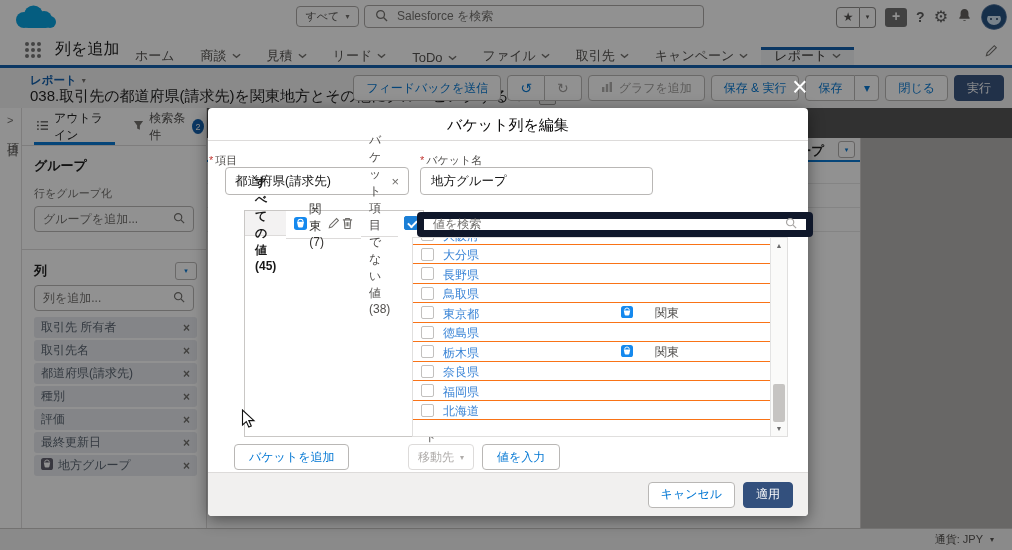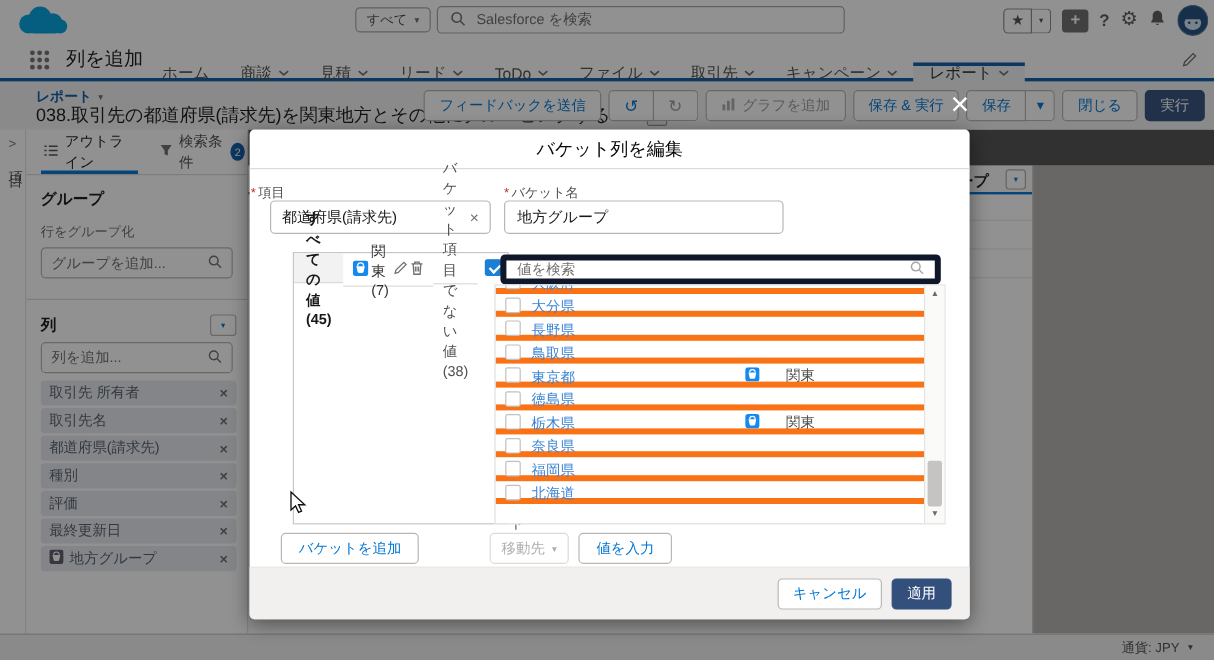--- a/index.html
+++ b/index.html
@@ -23,21 +23,21 @@
   .plus{width:22px;height:19px;background:#6e6e6e;border-radius:3px;color:#fff;font-size:14px;line-height:17px;text-align:center;font-weight:bold}
   .qm{font-size:14px;font-weight:bold;color:#5a5a5a}
   .gear{font-size:16px;color:#5a5a5a;line-height:1}
   .avatar{width:26px;height:26px;border-radius:50%;overflow:hidden}
 
   
   .tabbar{position:absolute;left:0;top:33px;width:1012px;height:35px;background:#fff;border-bottom:3px solid #0b5cab;z-index:1}
   .waffle{position:absolute;left:25px;top:9px;display:grid;grid-template-columns:repeat(3,4px);grid-template-rows:repeat(3,4px);gap:2px}
   .waffle i{background:#747474;border-radius:50%}
   .appname{position:absolute;left:55px;top:6px;font-size:16px;color:#181818}
-  .tabs{position:absolute;left:122px;top:12px;right:34px;height:32px;display:flex;align-items:center;overflow:hidden}
+  .tabs{position:absolute;left:122px;top:0;right:34px;height:32px;display:flex;align-items:flex-end;overflow:hidden}
   .tab{display:flex;align-items:center;gap:5px;padding:0 13px;font-size:13px;color:#514f4d;white-space:nowrap}
   .tab .chv{color:#706e6b}
   .tab.active{box-shadow:inset 0 3px 0 #0b5cab;background:#f3f4f6;color:#32302e}
   .edit-pencil{position:absolute;right:14px;top:10px}
 
   
   .rheader{position:absolute;left:0;top:68px;width:1012px;height:40px;background:#f3f2f2;z-index:1}
   .crumb{position:absolute;left:30px;top:5px;font-size:11.5px;font-weight:bold;color:#0b5cab;display:flex;gap:5px;align-items:center}
   .crumb .car{font-size:8px;color:#706e6b}
   .rtitle{position:absolute;left:30px;top:19px;font-size:15px;color:#181818;display:flex;align-items:center;gap:9px;white-space:nowrap}
@@ -110,25 +110,25 @@
   .bp-bucket .sp{flex:1}
   .bp-row{height:26px;border-bottom:1px solid #dddbda;display:flex;align-items:center;padding:0 8px;font-size:12px;color:#514f4d}
   .bp-space{flex:1}
   .bp-other{display:flex;gap:7px;align-items:flex-start;padding:4px 6px 6px;font-size:11px;line-height:1.4;color:#514f4d}
   .cb{width:14px;height:14px;flex:none;border:1px solid #b0adab;border-radius:2px;background:#fff;position:relative;margin-top:1px}
   .cb.on{background:#1b7fd6;border-color:#1b7fd6}
   .cb.on::after{content:"";position:absolute;left:3px;top:3px;width:7px;height:4px;border-left:2px solid #fff;border-bottom:2px solid #fff;transform:rotate(-45deg)}
   .add-bucket{position:absolute;left:26px;top:336px;height:26px;padding:0 14px;border:1px solid #b9b7b5;border-radius:4px;background:#fff;
     font-size:12px;color:#0176d3;display:flex;align-items:center}
 
-  .val-search{position:absolute;left:209px;top:104px;width:367px;height:25px;border:5px solid #0f172a;border-radius:4px;background:#fff;
+  .val-search{position:absolute;left:209px;top:104px;width:396px;height:25px;border:7px solid #0f172a;border-radius:4px;background:#fff;
     display:flex;align-items:center;justify-content:space-between;padding:0 9px;font-size:12px;color:#706e6b}
   .val-list{position:absolute;left:204px;top:129px;width:376px;height:200px;border:1px solid #e0dfde;background:#fff}
   .vl-rows{position:absolute;left:0;top:0;right:17px;bottom:0;overflow:hidden}
-  .val-row{height:19.5px;border-bottom:5px solid #f97316;position:relative}
+  .val-row{height:19.5px;border-bottom:1px solid #f97316;position:relative}
   .val-row:first-child{margin-top:-13px}
   .v-cb{position:absolute;left:8px;top:3px;width:13px;height:13px;border:1px solid #c2c0be;border-radius:2px;background:#fff}
   .v-link{position:absolute;left:30px;top:2.5px;font-size:12px;color:var(--link)}
   .v-tag{position:absolute;left:208px;top:2px;display:flex;align-items:center;gap:22px;font-size:12px;color:#514f4d}
   .vl-scroll{position:absolute;right:0;top:0;bottom:0;width:17px;background:#fafaf9;border-left:1px solid #e3e3e3}
   .sb-up,.sb-down{position:absolute;left:0;width:16px;height:13px;display:flex;align-items:center;justify-content:center;font-size:7px;color:#6b6b6b}
   .sb-up{top:1px}.sb-down{bottom:1px}
   .sb-thumb{position:absolute;left:2px;top:146px;width:12px;height:38px;background:#c6c4c2;border-radius:2px}
 
   .move-btn{position:absolute;left:200px;top:336px;height:26px;width:66px;border:1px solid #dddbda;border-radius:4px;background:#fff;

